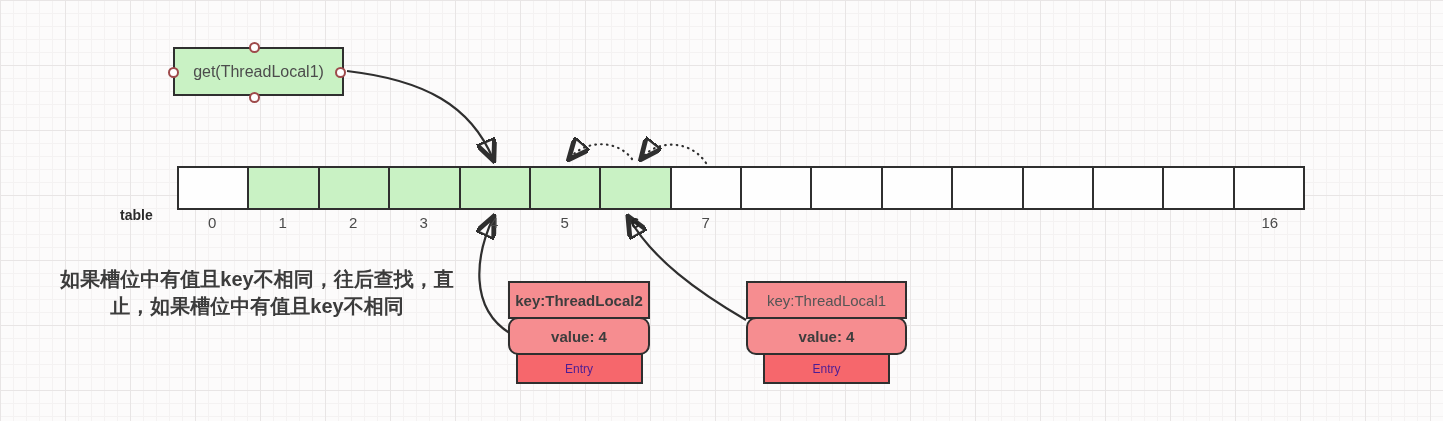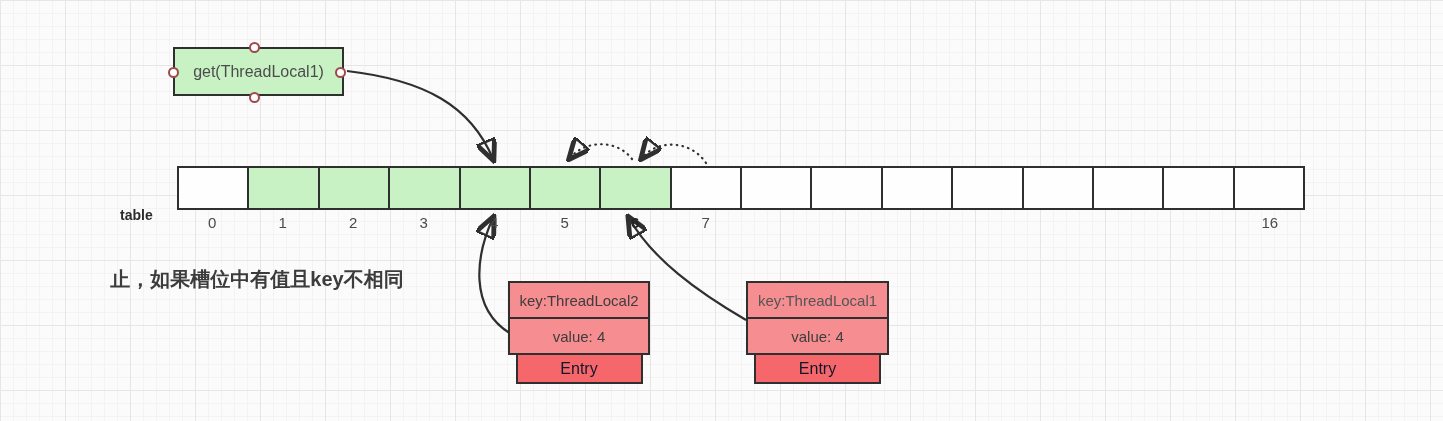--- a/index.html
+++ b/index.html
@@ -60,31 +60,31 @@
   .note{
     position:absolute;left:36px;top:266px;width:442px;
     text-align:center;font-size:20px;font-weight:bold;color:var(--text-dark);
     line-height:27px;
   }
   .entry-stack{position:absolute;width:143px;}
   .entry-stack .krow,.entry-stack .vrow{
     height:38px;background:var(--entry-pink);border:2px solid var(--border-dark);
     display:flex;align-items:center;justify-content:center;font-size:15px;color:#3d3d3d;
   }
-  .entry-stack .vrow{margin-top:-2px;font-weight:normal;}
-  .entry-stack .krow.bold{font-weight:normal;}
+  .entry-stack .vrow{margin-top:-2px;font-weight:bold;border-radius:10px;}
+  .entry-stack .krow.bold{font-weight:bold;}
   .entry-stack .krow.regular{font-weight:normal;color:#555;}
   .entry-stack .erow{
     height:31px;width:127px;margin:-2px auto 0 auto;
     background:var(--entry-red);border:2px solid var(--border-dark);
     display:flex;align-items:center;justify-content:center;
-    font-size:16px;color:#0f172a;
+    font-size:12px;color:#4c1d95;
   }
   .stack-left{left:508px;top:281px;width:142px;}
-  .stack-right{left:746px;top:281px;width:143px;}
+  .stack-right{left:746px;top:281px;width:161px;}
 </style>
 </head>
 <body>
 
 <div class="canvas">
 
   <svg class="wires">
     <defs>
       <marker id="ah" markerWidth="11" markerHeight="9" refX="9" refY="4.5" orient="auto">
         <path d="M0,0 L10,4.5 L0,9 z" fill="#2f2f2f"></path>
@@ -138,20 +138,21 @@
       <div class="num"></div>
       <div class="num"></div>
       <div class="num"></div>
       <div class="num"></div>
       <div class="num"></div>
       <div class="num"></div>
       <div class="num">16</div>
     </div>
 
   <div class="note">
+    <div>如果槽位中有值且key不相同，往后查找，直</div>
     <div>止，如果槽位中有值且key不相同</div>
   </div>
 
   <div class="entry-stack stack-left">
     <div class="krow bold">key:ThreadLocal2</div>
     <div class="vrow">value: 4</div>
     <div class="erow">Entry</div>
   </div>
 
   <div class="entry-stack stack-right">

